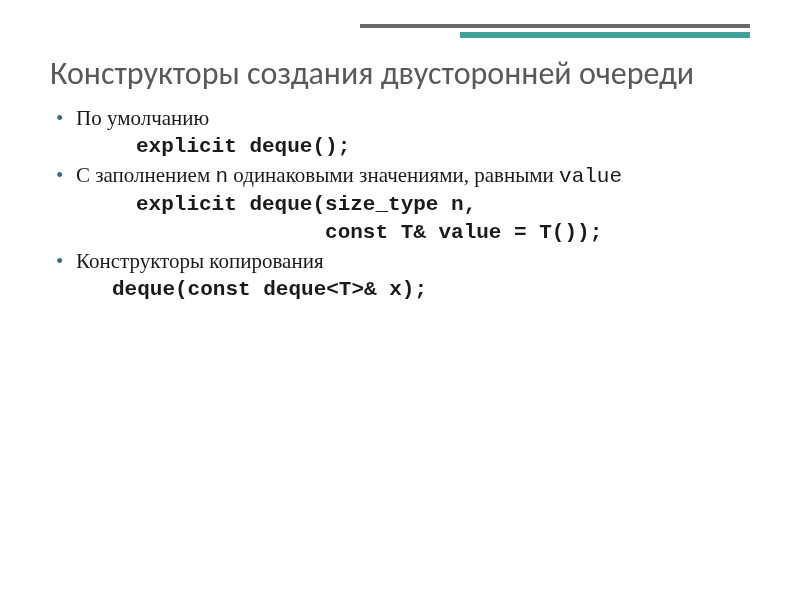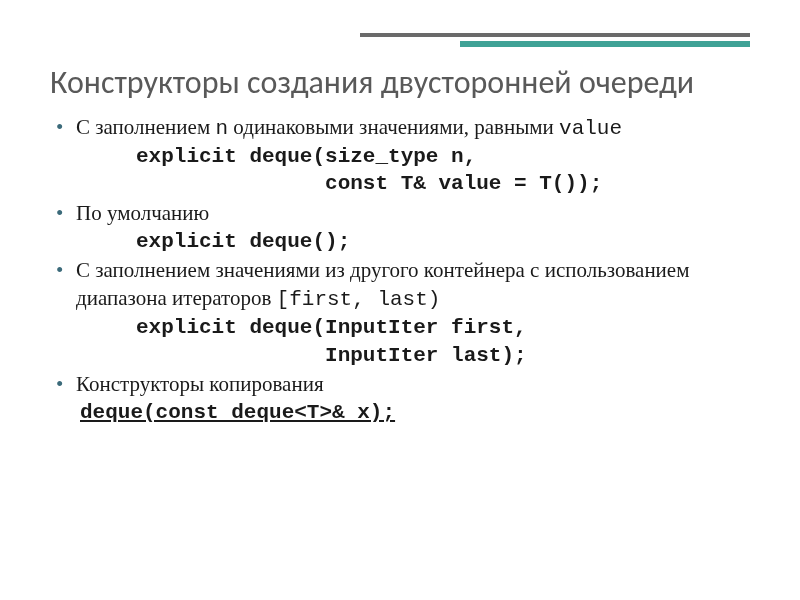--- a/index.html
+++ b/index.html
@@ -35,21 +35,20 @@
     margin-left: 140px;
   }
   .title {
     font-size: 32px;
     font-weight: 400;
     color: #595959;
     padding-top: 56px;
     line-height: 1.15;
     margin-bottom: 12px;
     font-family: Calibri, Arial, sans-serif;
-    margin-top: 9px;
   }
   ul.body {
     list-style: none;
     padding: 0;
     margin: 0;
     font-size: 21px;
     line-height: 1.32;
   }
   ul.body > li {
     position: relative;
@@ -64,55 +63,49 @@
     color: #3b6a7a;
     font-size: 21px;
   }
   .serif { font-family: Georgia, 'Times New Roman', serif; }
   .mono  { font-family: "Courier New", Courier, monospace; }
   .bold  { font-weight: 700; }
   .code-line {
     margin-left: 60px;
   }
   .code-line.left {
-    margin-left: 4px;
-    text-decoration: underline;
+    margin-left: 36px;
   }
   .inline { display: inline; }
 </style>
 </head>
 <body>
 
 <div class="slide">
 
   <div class="top-rule-wrap">
     <div class="top-rule-1"></div>
     <div class="top-rule-2"></div>
   </div>
 
   <div class="title">Конструкторы создания двусторонней очереди</div>
 
   <ul class="body">
 
     <li>
+      <span class="serif">По умолчанию</span>
+      <div class="code-line mono bold">explicit deque();</div>
+    </li>
+
+    <li>
       <span class="serif inline">С заполнением </span><span class="mono inline">n</span><span class="serif inline"> одинаковыми значениями, равными </span><span class="mono inline">value</span>
       <div class="code-line mono bold">explicit deque(size_type n,</div>
       <div class="code-line mono bold" style="white-space:pre;">               const T&amp; value = T());</div>
     </li>
 
-    <li>
-      <span class="serif">По умолчанию</span>
-      <div class="code-line mono bold">explicit deque();</div>
-    </li>
-
-    <li>
-      <span class="serif inline">С заполнением значениями из другого контейнера с использованием диапазона итераторов </span><span class="mono inline">[first, last)</span>
-      <div class="code-line mono bold">explicit deque(InputIter first,</div>
-      <div class="code-line mono bold" style="white-space:pre;">               InputIter last);</div>
-    </li>
 
     <li>
       <span class="serif">Конструкторы копирования</span>
       <div class="code-line left mono bold">deque(const deque&lt;T&gt;&amp; x);</div>
     </li>
 
   </ul>
 
 </div>
 

